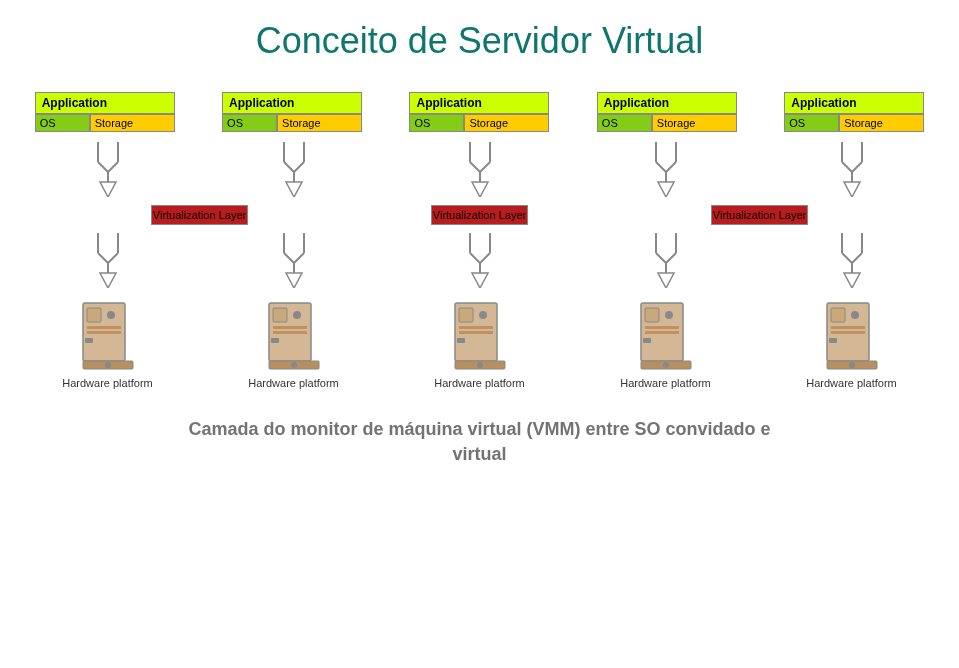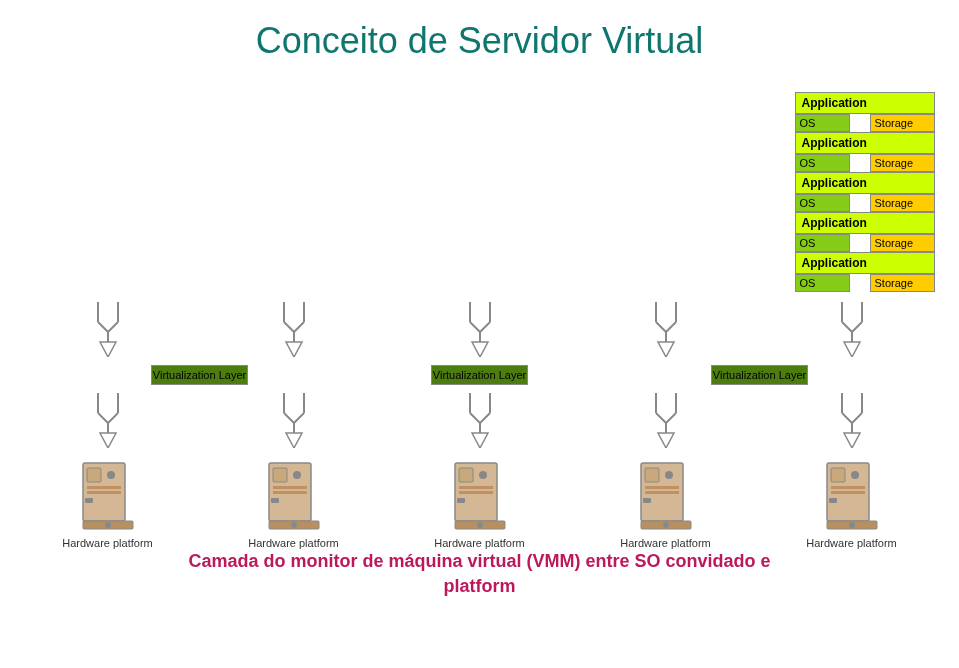--- a/index.html
+++ b/index.html
@@ -25,24 +25,25 @@
     .diagram-area {
       width: 930px;
       display: flex;
       flex-direction: column;
       gap: 0px;
     }
 
     
     .app-row {
       display: flex;
-      flex-direction: column;
+      flex-direction: row;
       justify-content: space-around;
-      align-items: flex-end;
+      align-items: center;
       margin-bottom: 4px;
+      gap: 7px;
     }
 
     .vm-unit {
       display: flex;
       flex-direction: column;
       align-items: center;
       width: 160px;
     }
 
     .app-box {
@@ -72,21 +73,20 @@
     }
 
     .storage-box {
       background: #ffcc00;
       border: 1px solid #888;
       font-size: 11px;
       padding: 2px 4px;
       color: #000;
       flex: 1;
       text-align: left;
-      margin-left: 20px;
     }
 
     
     .arrow-down {
       width: 60px;
       height: 55px;
       position: relative;
       margin: 4px 0;
     }
 
@@ -129,29 +129,30 @@
     .hw-label {
       font-size: 11px;
       color: #333;
       text-align: center;
       margin-top: 4px;
     }
 
     
     .caption {
       text-align: center;
+      margin-top: 28px;
       font-size: 18px;
       font-weight: bold;
-      color: #be185d;
+      color: #737373;
       line-height: 1.4;
     }
 
     .virt-box-inner {
       border: 1px solid #888;
-      background: #4d7c0f;
+      background: #b91c1c;
       font-size: 11px;
       padding: 3px 1px;
       color: #000;
       white-space: nowrap;
     }
   </style>
 </head>
 <body>
 
 <h1>Conceito de Servidor Virtual</h1>
@@ -395,14 +396,14 @@
         <rect x="12" y="40" width="8" height="5" rx="1" fill="#888"></rect>
       </svg>
       <div class="hw-label">Hardware platform</div>
     </div>
   </div>
 
 </div>
 
 <div class="caption">
   <span>Camada do monitor de máquina virtual (VMM) entre SO convidado e</span><br>
-  <span>platform</span>
+  <span>virtual</span>
 </div>
 
 </body></html>

